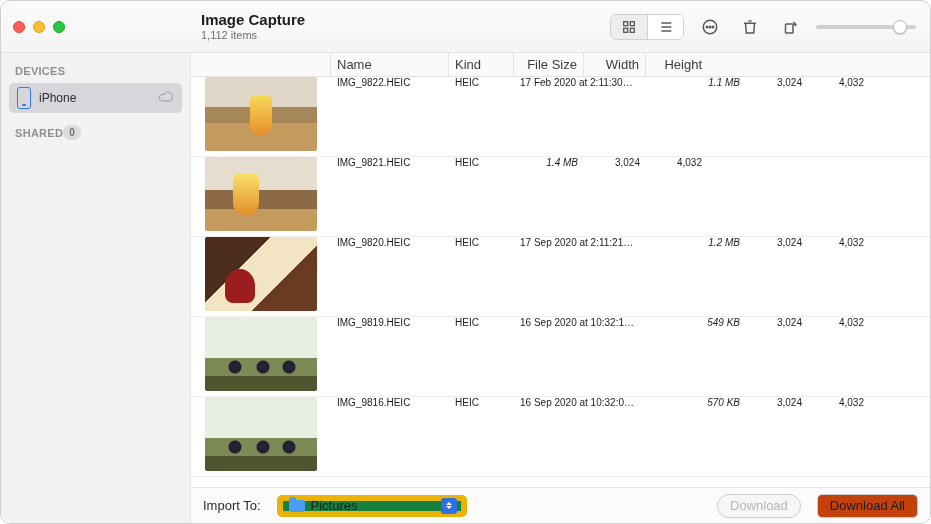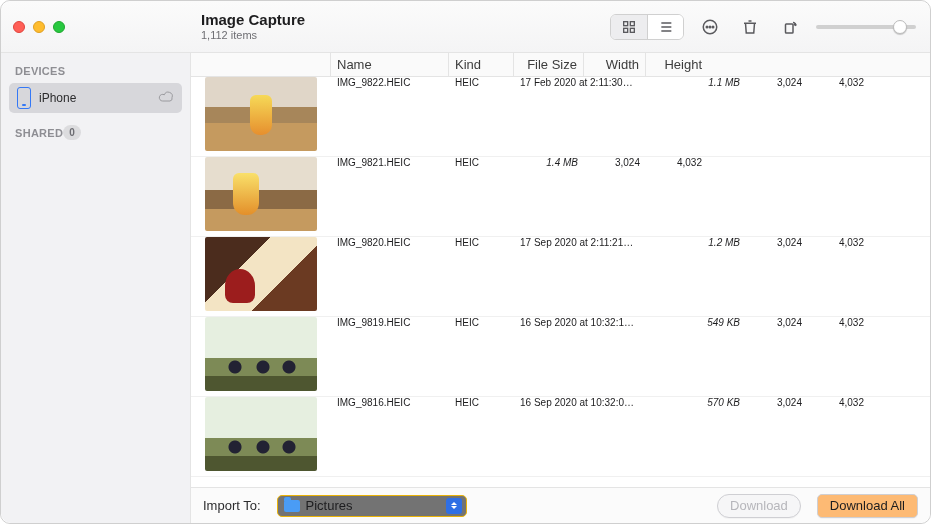--- a/index.html
+++ b/index.html
@@ -90,29 +90,29 @@
   .t0::after{content:""; display:block; width:22px; height:40px; margin:18px auto 0; background:linear-gradient(#f6d957,#e68f2e); border-radius:6px 6px 10px 10px;}
   .t1{ background:linear-gradient(#e6ddce 45%, #8b6a45 45% 70%, #c59a5f 70%);}
   .t1::after{content:""; display:block; width:26px; height:42px; margin:16px 0 0 28px; background:linear-gradient(#f9e06a,#e38f2a); border-radius:6px 6px 12px 12px;}
   .t2{ background:linear-gradient(135deg,#4b2c1d 0 35%, #f3e4c4 35% 65%, #6b3a22 65%);}
   .t2::after{content:""; display:block; width:30px; height:34px; margin:32px 0 0 20px; background:#9c1d1d; border-radius:50% 50% 8px 8px;}
   .t3,.t4{ background:linear-gradient(#e6efe0 0 55%, #7d8a56 55% 80%, #4e5630 80%); position:relative;}
   .t3::before,.t4::before{content:""; position:absolute; bottom:12px; left:18px; width:76px; height:24px; background:radial-gradient(circle at 12px 12px,#223 6px,transparent 7px),radial-gradient(circle at 40px 12px,#223 6px,transparent 7px),radial-gradient(circle at 66px 12px,#223 6px,transparent 7px);}
   
   .footer{ flex:0 0 36px; height:36px; border-top:1px solid #e4e4e4; display:flex; align-items:center; padding:0 12px; gap:16px; font-size:13px; background:#fbfbfb; border-bottom-right-radius:10px;}
   .footer .lbl{ color:#2c2c2e;}
-  .dest{ display:flex; align-items:center; gap:6px; background:#737373; border:1px solid #eab308; border-radius:5px; padding:2px 4px 2px 6px; min-width:190px; height:22px;}
+  .dest{ display:flex; align-items:center; gap:6px; background:#15803d; border:6px solid #eab308; border-radius:5px; padding:2px 4px 2px 6px; min-width:190px; height:22px;}
   .dest .folder{ width:16px; height:12px; background:#4a9cf5; border-radius:2px; position:relative;}
   .dest .folder::before{content:""; position:absolute; top:-3px; left:0; width:7px; height:4px; background:#4a9cf5; border-radius:2px 2px 0 0;}
   .dest .stepper{ margin-left:auto; width:16px; height:16px; background:#2f6fe4; border-radius:3px; display:flex; flex-direction:column; align-items:center; justify-content:center; gap:1px;}
   .dest .stepper span{ width:0;height:0;border-left:3px solid transparent;border-right:3px solid transparent;}
   .dest .stepper .up{border-bottom:3px solid #fff;}
   .dest .stepper .dn{border-top:3px solid #fff;}
   .footer .spacer{flex:1;}
-  .btn{ background:#fdba74; border:1px solid #cfcfd3; border-radius:5px; padding:3px 12px; font-size:13px; height:24px; color:#1d1d1f; box-shadow:0 1px 0 rgba(0,0,0,.03);}
+  .btn{ background:#c2410c; border:1px solid #cfcfd3; border-radius:5px; padding:3px 12px; font-size:13px; height:24px; color:#1d1d1f; box-shadow:0 1px 0 rgba(0,0,0,.03);}
   .btn.disabled{ color:#b6b6bb; background:#f6f6f7;border-radius:12px;}
 </style>
 </head>
 <body>
 
 <div class="titlebar">
   <div class="traffic">
     <span class="tl-close"></span>
     <span class="tl-min"></span>
     <span class="tl-max"></span>

